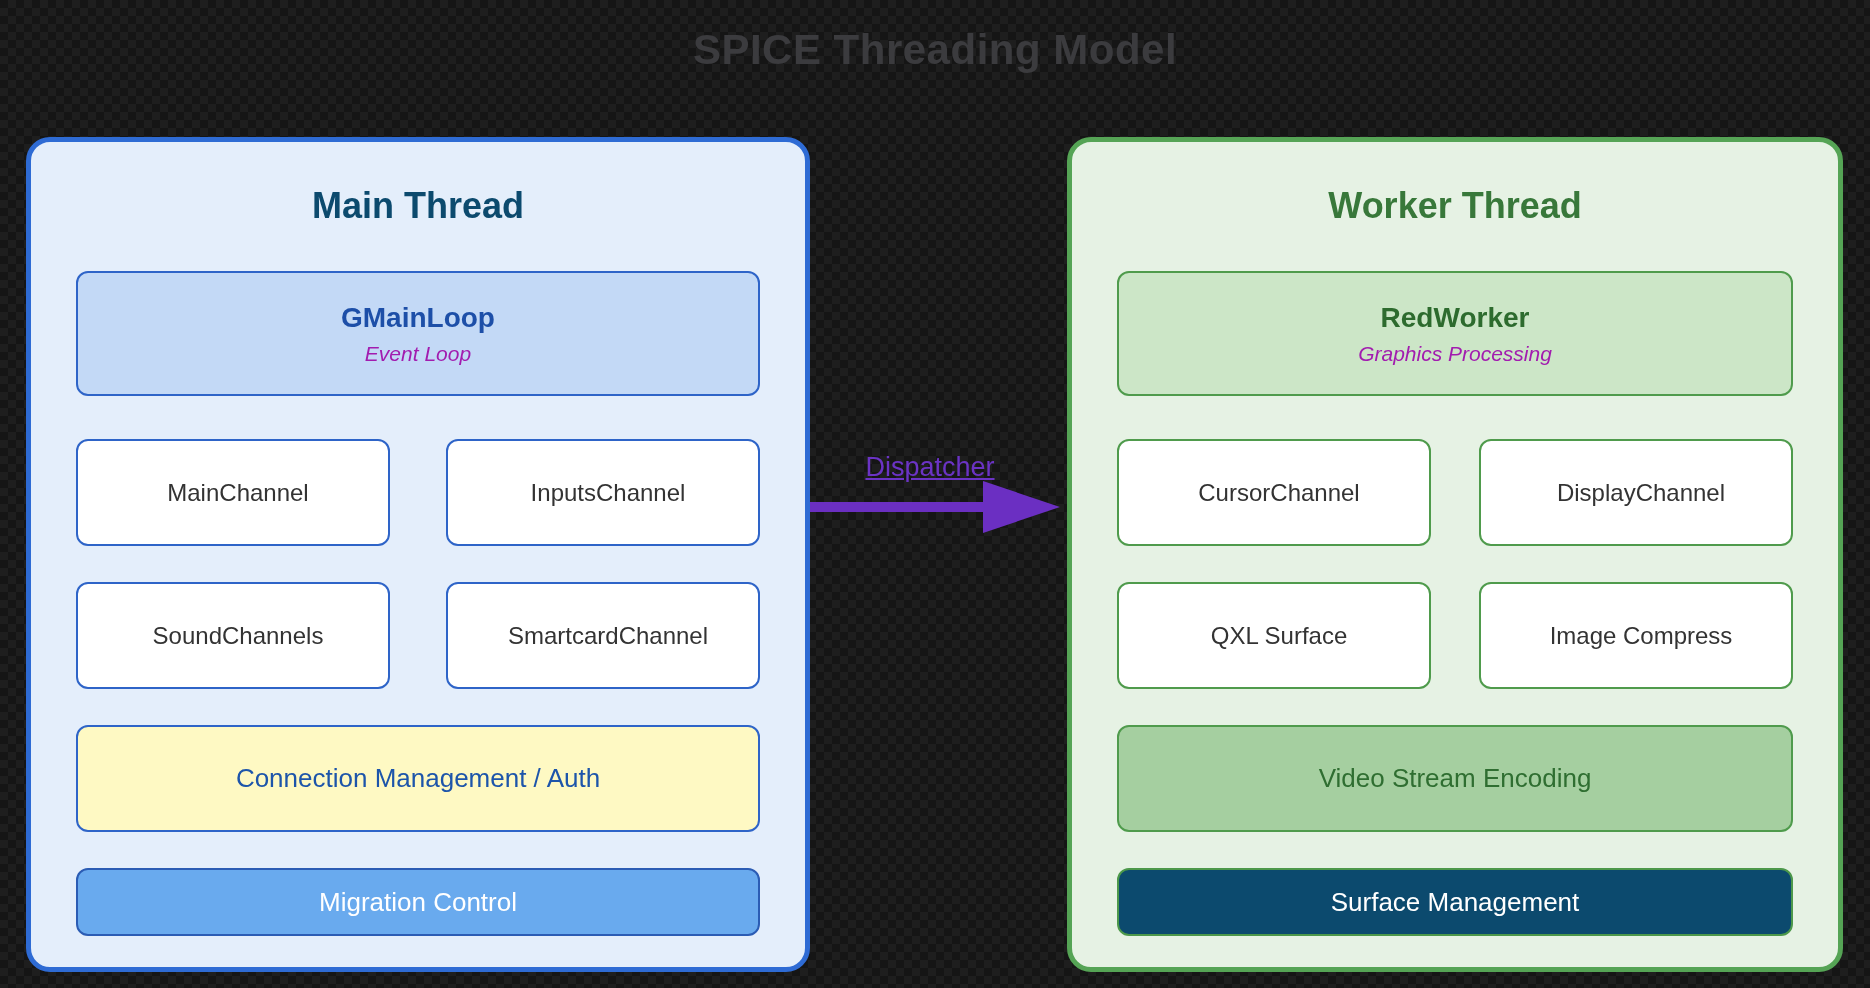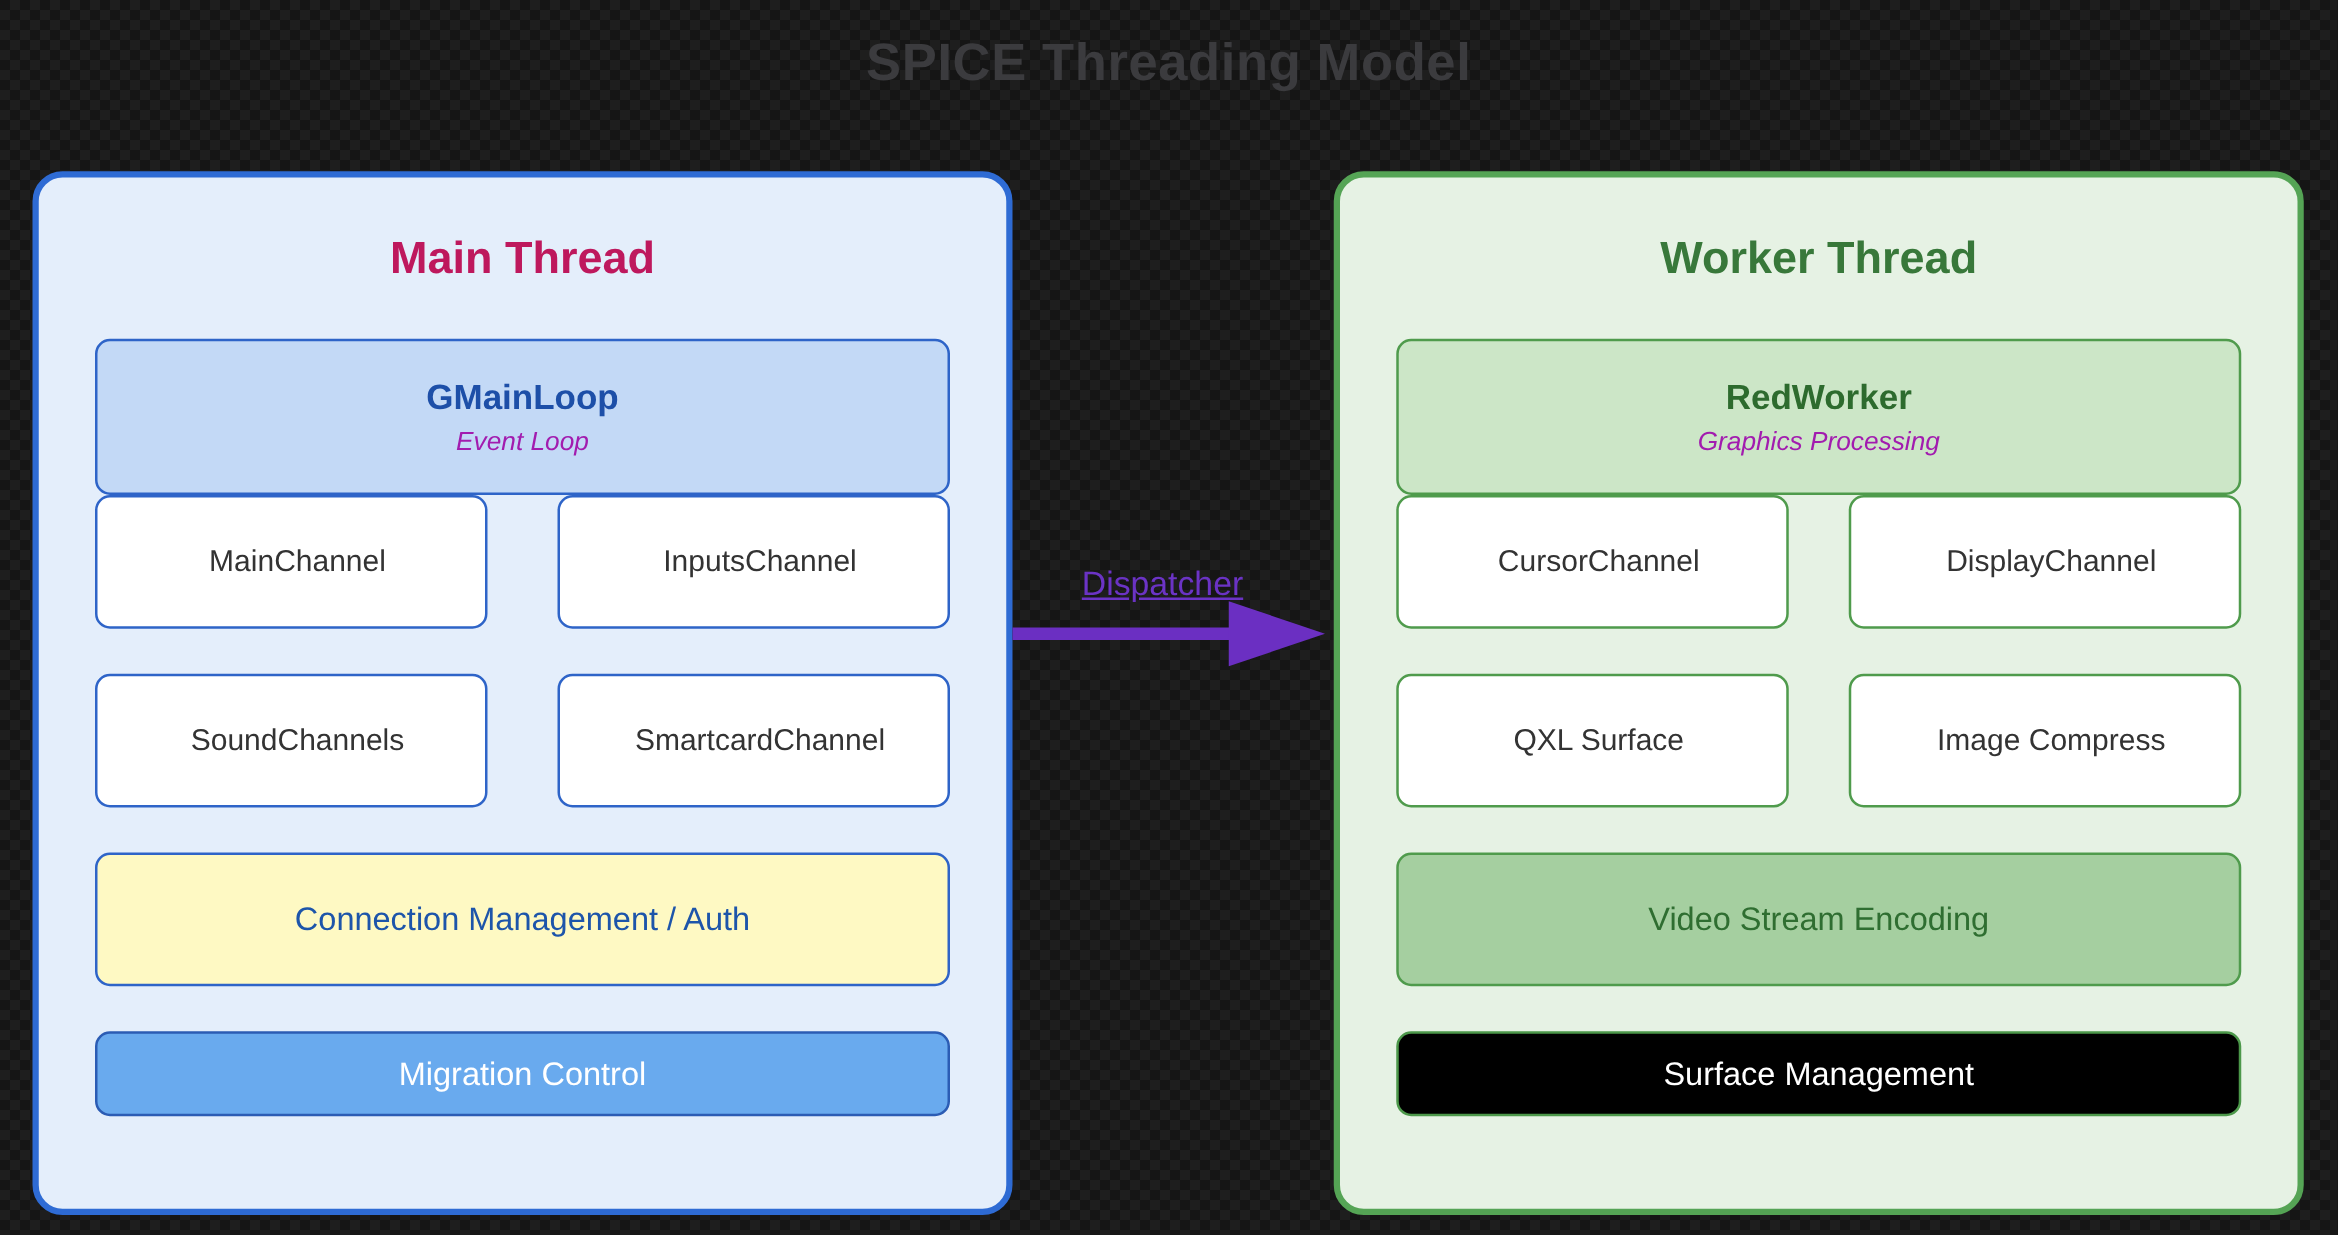--- a/index.html
+++ b/index.html
@@ -22,44 +22,44 @@
     position:absolute;top:137px;height:835px;box-sizing:border-box;
     border-radius:24px;border:5px solid;padding:0 45px;
     display:flex;flex-direction:column;
   }
   .panel-main{left:26px;width:784px;background:#e4eefb;border-color:#2e6bd4;}
   .panel-worker{left:1067px;width:776px;background:#e6f2e4;border-color:#55a455;}
   .panel-heading{
     text-align:center;font-size:36px;font-weight:bold;
     margin:28px 0 29px;line-height:72px;
   }
-  .panel-main .panel-heading{color:#be185d;}
+  .panel-main .panel-heading{color:#0c4a6e;}
   .panel-worker .panel-heading{color:#38783a;}
   .box{
     box-sizing:border-box;border:2px solid;border-radius:12px;
     display:flex;flex-direction:column;align-items:center;justify-content:center;
     text-align:center;
   }
   .panel-main .box{border-color:#2e64c8;}
   .panel-worker .box{border-color:#4f9b4c;}
-  .primary-box{height:125px;gap:8px;}
+  .primary-box{height:125px;margin-bottom:43px;gap:8px;}
   .panel-main .primary-box{background:#c3d9f6;}
   .panel-worker .primary-box{background:#cce6c7;}
   .primary-title{font-size:28px;font-weight:bold;}
   .panel-main .primary-title{color:#1d4fa8;}
   .panel-worker .primary-title{color:#2d6b2e;}
   .primary-subtitle{font-size:21px;color:#a21caf;font-style:italic;}
   .box-row{display:flex;justify-content:space-between;margin-bottom:36px;}
   .small-box{width:314px;height:107px;background:#ffffff;font-size:24px;color:#333333;padding-left:10px;}
   .wide-box{height:107px;margin-bottom:36px;font-size:26px;}
   .panel-main .wide-box{background:#fef9c3;color:#1d55aa;}
   .panel-worker .wide-box{background:#a5cfa0;color:#2f6e31;}
   .slim-box{height:68px;font-size:26px;color:#ffffff;}
   .panel-main .slim-box{background:#69aaee;border-color:#2b5cb4;}
-  .panel-worker .slim-box{background:#000000;border-color:#4c984a;}
+  .panel-worker .slim-box{background:#0c4a6e;border-color:#4c984a;}
   .connector-label{
     position:absolute;left:800px;top:452px;width:260px;
     text-align:center;font-size:27px;color:#6b33c5;text-decoration:underline;
   }
   .connector-line{
     position:absolute;left:810px;top:502px;width:174px;height:10px;background:#6b2fc2;
   }
   .connector-head{
     position:absolute;left:983px;top:481px;width:0;height:0;
     border-left:77px solid #6b2fc2;border-top:26px solid transparent;border-bottom:26px solid transparent;

